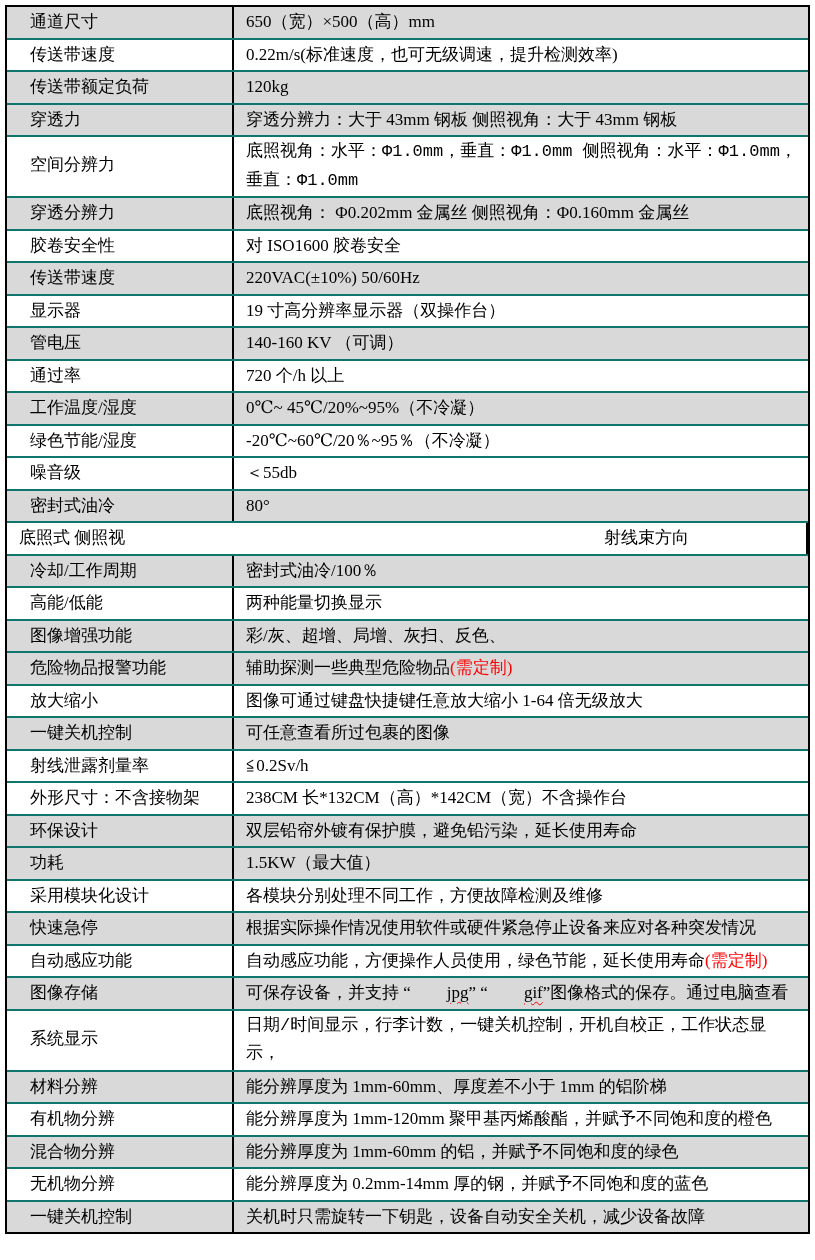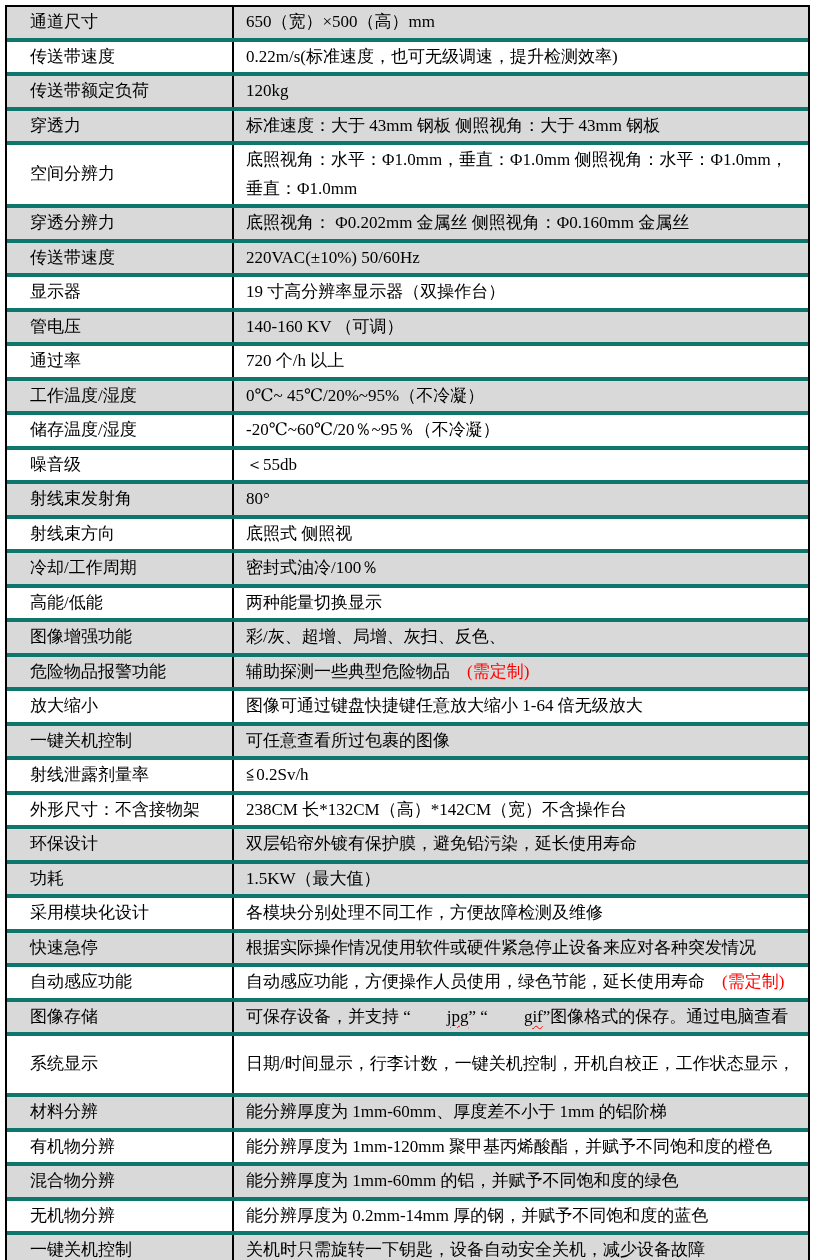--- a/index.html
+++ b/index.html
@@ -23,27 +23,28 @@
     width: 801px;
     border: 2px solid #000000;
     background: #ffffff;
   }
   .row {
     display: flex;
     min-height: 28.5px;
     background: #ffffff;
   }
   .row + .row {
-    border-top: 4px solid #0f766e;
+    border-top: 2px solid #0f766e;
   }
   .row.shaded {
     background: #d9d9d9;
   }
   .row.tall {
     min-height: 57px;
+    font-family: Liberation Mono, monospace;
   }
   .cell {
     box-sizing: border-box;
     display: flex;
     align-items: center;
   }
   .cell.label {
     width: 227px;
     flex: 0 0 227px;
     border-right: 2px solid #000000;
@@ -55,21 +56,20 @@
     min-width: 0;
     align-items: center;
   }
   .txt {
     display: block;
     line-height: 28.5px;
     word-break: break-word;
   }
   .red {
     color: #ff0000;
-    margin-left: 17px;
   }
   .spell {
     text-decoration: underline;
     text-decoration-style: wavy;
     text-decoration-color: #ff0000;
     text-decoration-thickness: 1px;
     text-underline-offset: 3px;
     margin-left: 36px;
   }
 </style>
@@ -99,39 +99,47 @@
       </div>
       <div class="cell value">
         <div class="txt"><span>120kg</span></div>
       </div>
     </div>
     <div class="row shaded">
       <div class="cell label">
         <div class="txt">穿透力</div>
       </div>
       <div class="cell value">
-        <div class="txt"><span>标准速度：大于 43mm 钢板   侧照视角：大于 43mm 钢板</span></div>
+        <div class="txt"><span>穿透分辨力：大于 43mm 钢板   侧照视角：大于 43mm 钢板</span></div>
       </div>
     </div>
     <div class="row tall">
       <div class="cell label">
         <div class="txt">空间分辨力</div>
       </div>
       <div class="cell value">
         <div class="txt"><span>底照视角：水平：Φ1.0mm，垂直：Φ1.0mm 侧照视角：水平：Φ1.0mm，垂直：Φ1.0mm</span></div>
       </div>
     </div>
     <div class="row shaded">
       <div class="cell label">
         <div class="txt">穿透分辨力</div>
       </div>
       <div class="cell value">
         <div class="txt"><span>底照视角： Φ0.202mm 金属丝   侧照视角：Φ0.160mm 金属丝</span></div>
       </div>
     </div>
+    <div class="row">
+      <div class="cell label">
+        <div class="txt">胶卷安全性</div>
+      </div>
+      <div class="cell value">
+        <div class="txt"><span>对 ISO1600 胶卷安全</span></div>
+      </div>
+    </div>
     <div class="row shaded">
       <div class="cell label">
         <div class="txt">传送带速度</div>
       </div>
       <div class="cell value">
         <div class="txt"><span>220VAC(±10%)  50/60Hz</span></div>
       </div>
     </div>
     <div class="row">
       <div class="cell label">
@@ -160,48 +168,48 @@
     <div class="row shaded">
       <div class="cell label">
         <div class="txt">工作温度/湿度</div>
       </div>
       <div class="cell value">
         <div class="txt"><span>0℃~ 45℃/20%~95%（不冷凝）</span></div>
       </div>
     </div>
     <div class="row">
       <div class="cell label">
-        <div class="txt">储存温度/湿度</div>
+        <div class="txt">绿色节能/湿度</div>
       </div>
       <div class="cell value">
         <div class="txt"><span>-20℃~60℃/20％~95％（不冷凝）</span></div>
       </div>
     </div>
     <div class="row">
       <div class="cell label">
         <div class="txt">噪音级</div>
       </div>
       <div class="cell value">
         <div class="txt"><span>＜55db</span></div>
       </div>
     </div>
     <div class="row shaded">
       <div class="cell label">
-        <div class="txt">射线束发射角</div>
+        <div class="txt">密封式油冷</div>
       </div>
       <div class="cell value">
         <div class="txt"><span>80°</span></div>
       </div>
     </div>
     <div class="row">
+      <div class="cell value">
+        <div class="txt"><span>底照式 侧照视</span></div>
+      </div>
       <div class="cell label">
         <div class="txt">射线束方向</div>
-      </div>
-      <div class="cell value">
-        <div class="txt"><span>底照式 侧照视</span></div>
       </div>
     </div>
     <div class="row shaded">
       <div class="cell label">
         <div class="txt">冷却/工作周期</div>
       </div>
       <div class="cell value">
         <div class="txt"><span>密封式油冷/100％</span></div>
       </div>
     </div>

